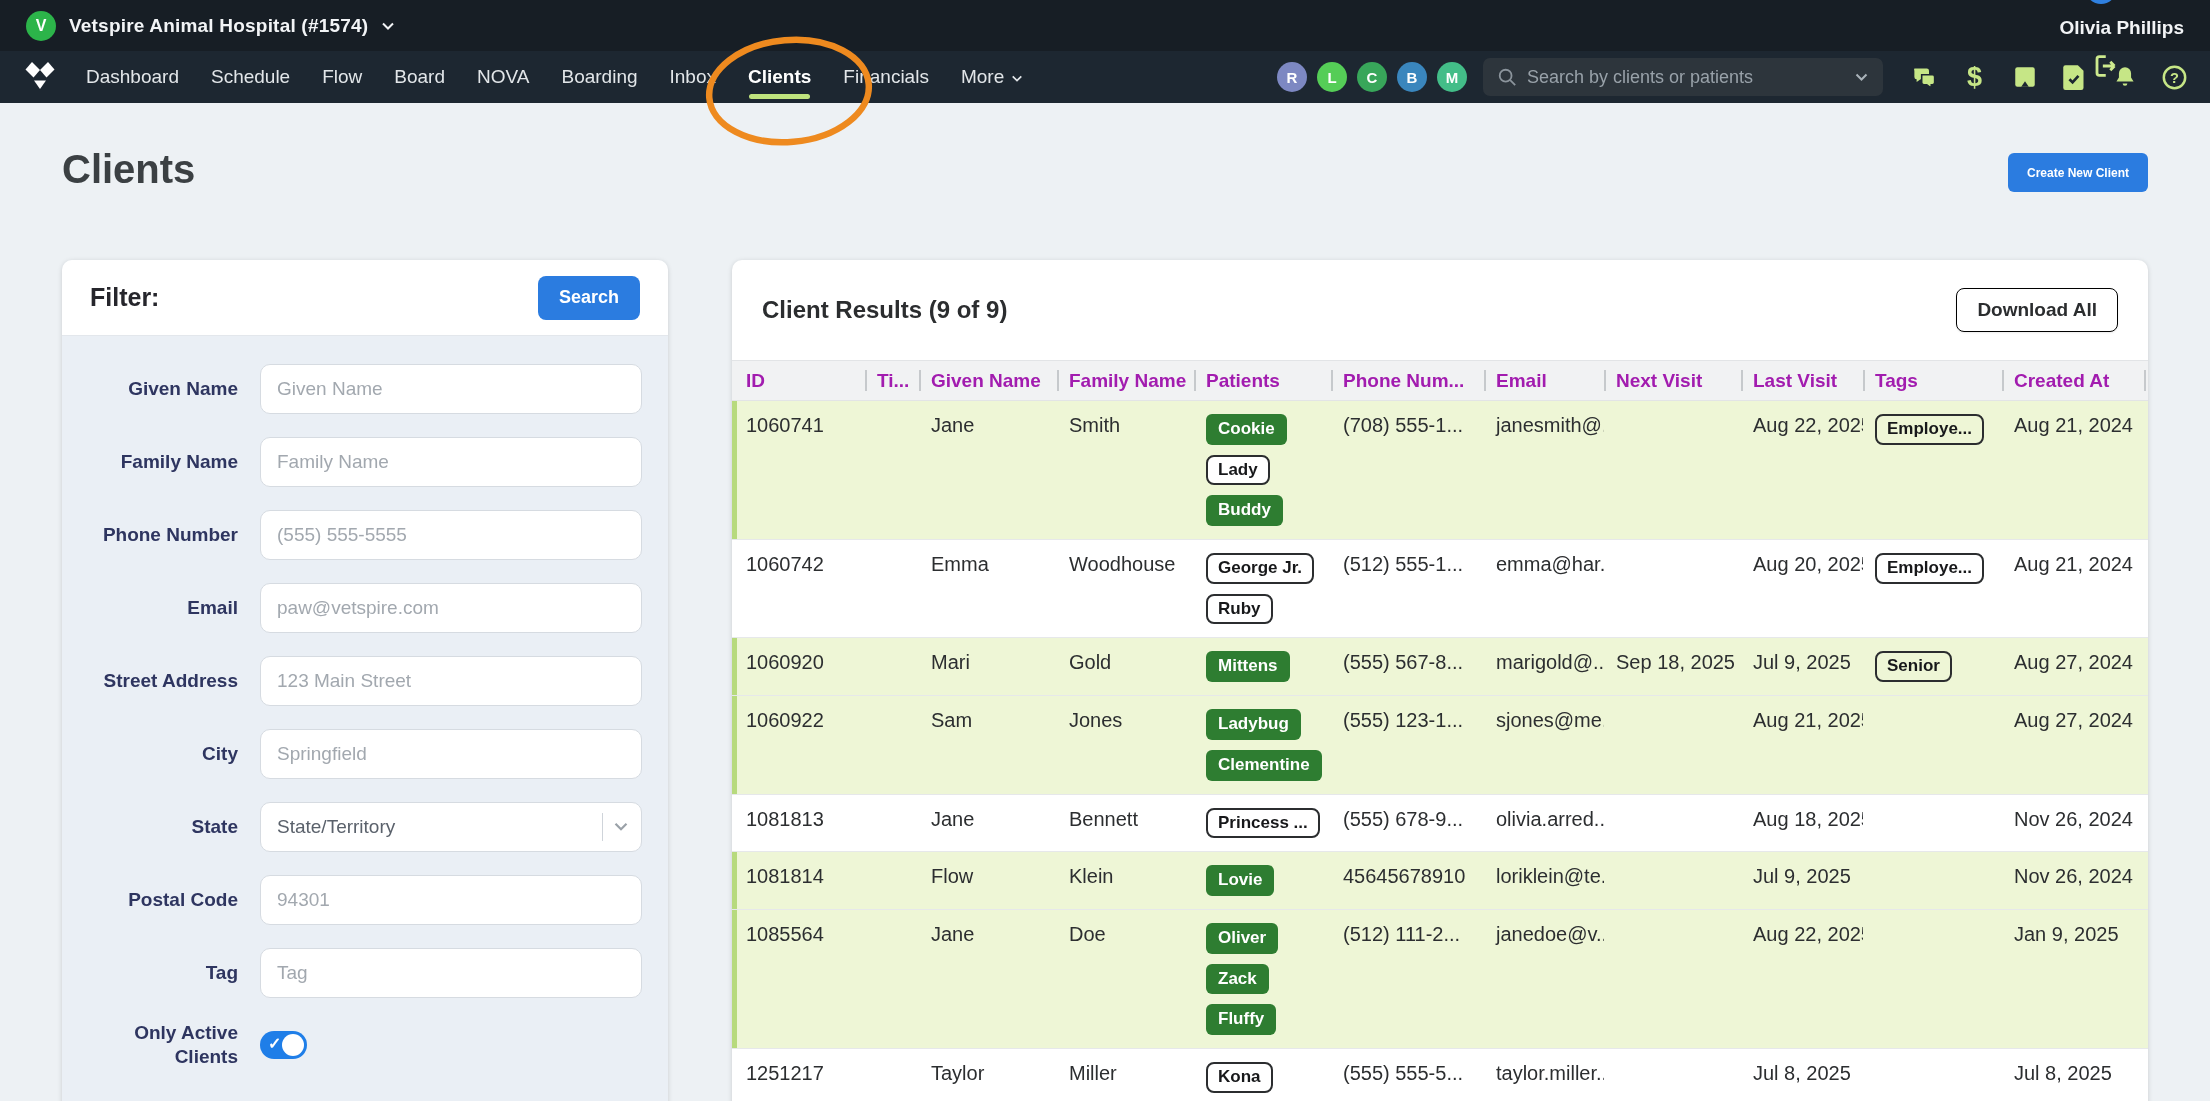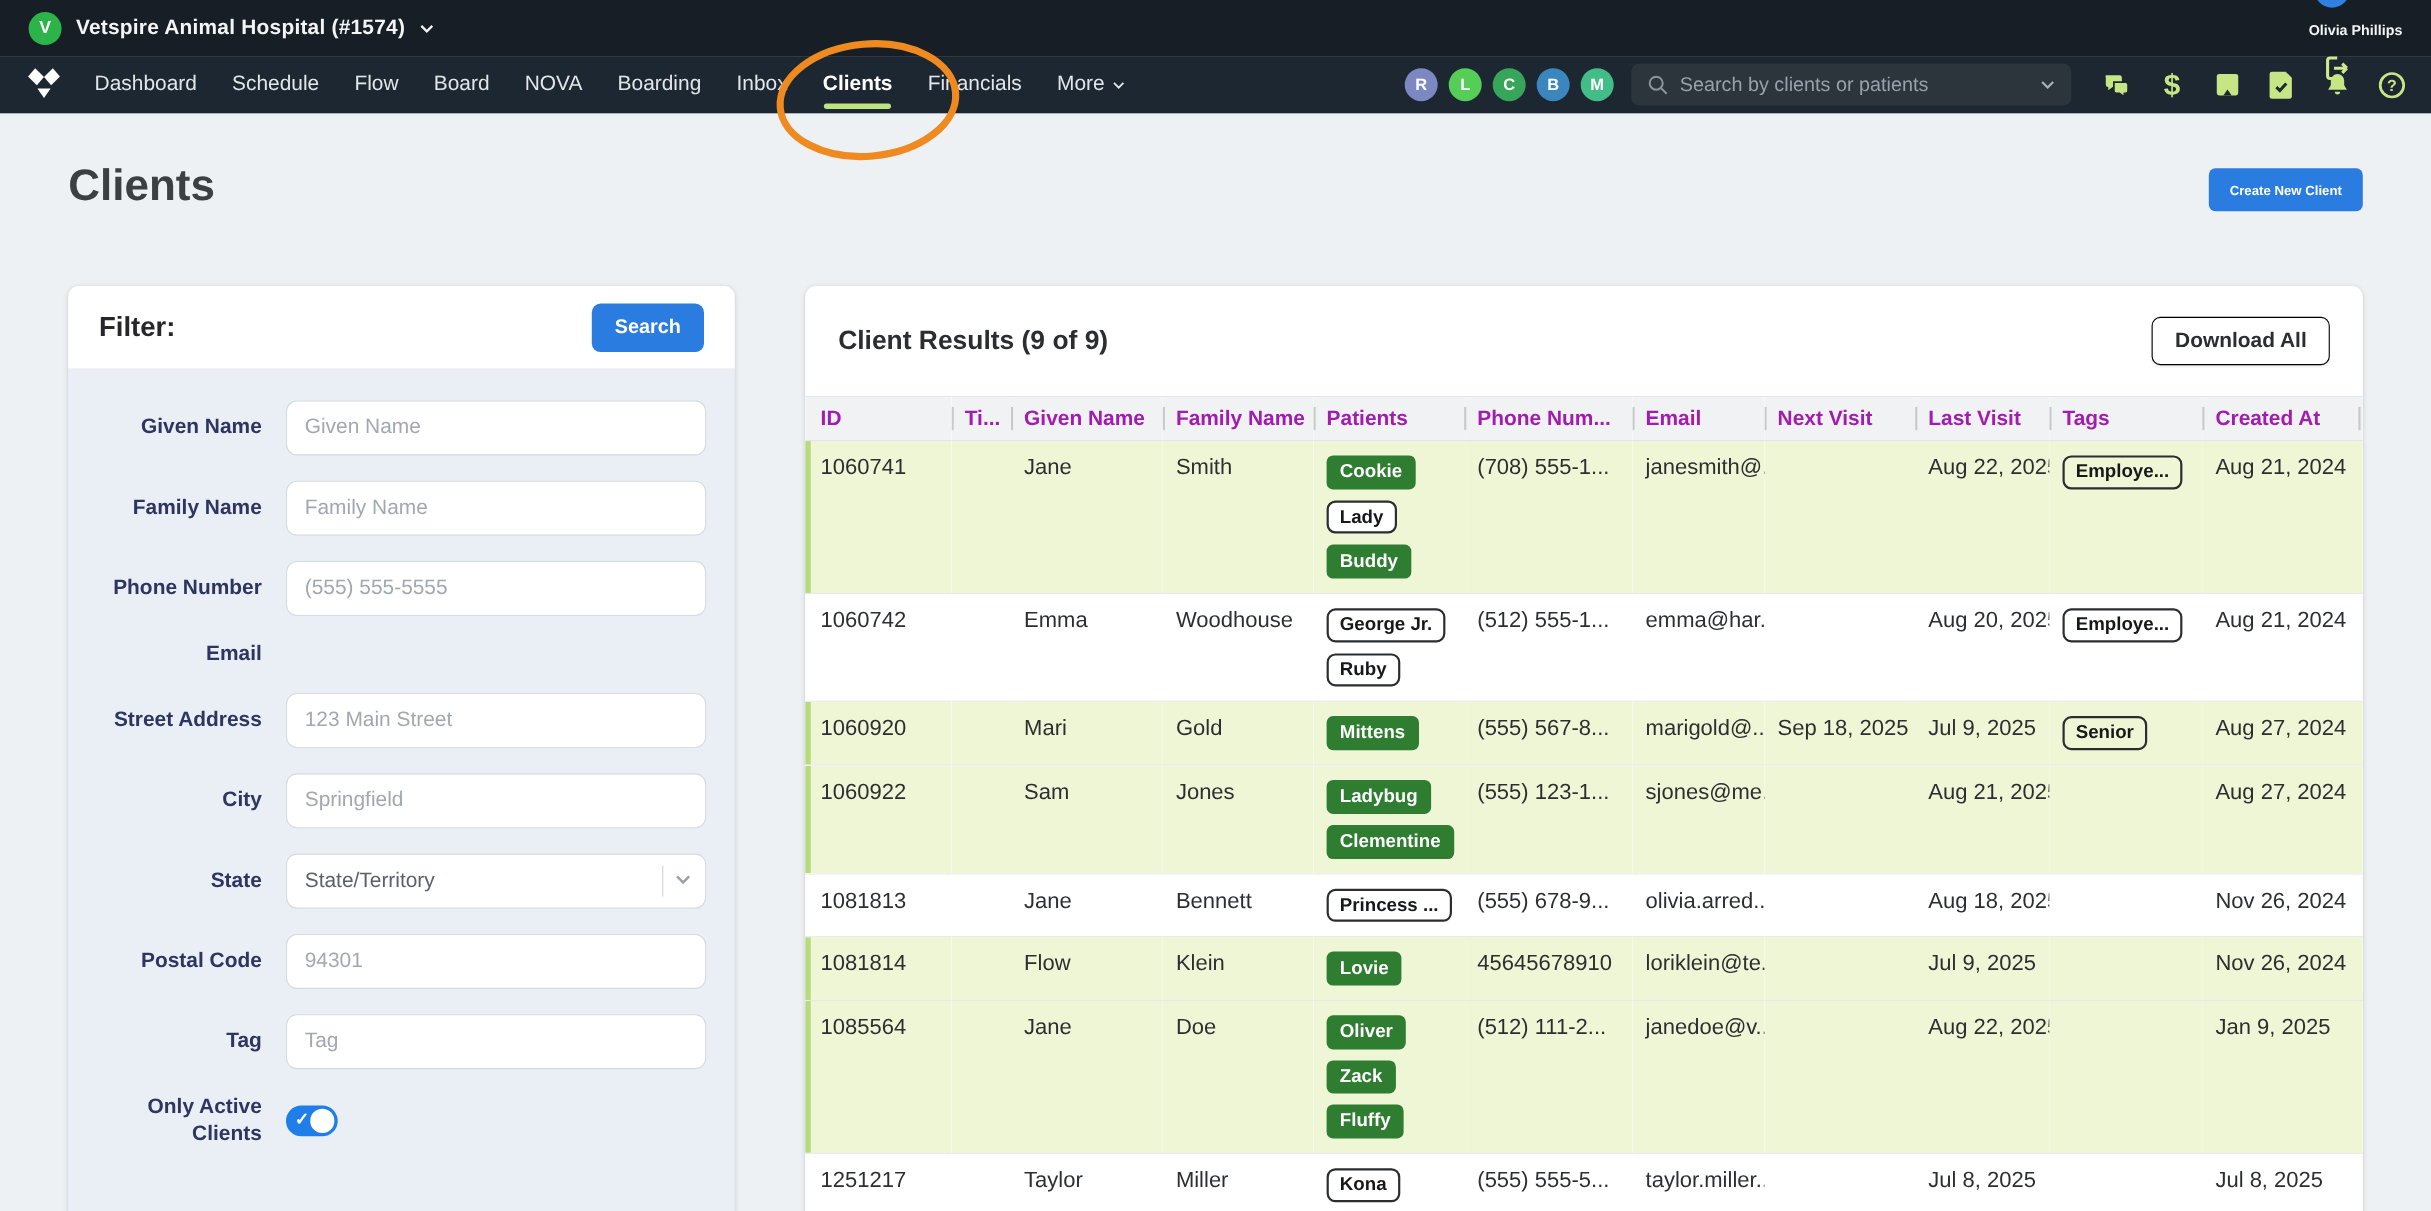--- a/index.html
+++ b/index.html
@@ -22,21 +22,21 @@
     color:#fff; font-weight:bold; font-size:16px;
     display:flex; align-items:center; justify-content:center;
   }
   .org-name { font-size:19px; font-weight:600; letter-spacing:.2px; }
   .chev { stroke:#c3cad0; }
   .topbar-right { margin-left:auto; display:flex; align-items:center; gap:13px;flex-direction:column; }
   .user-avatar {
     width:32px; height:32px; border-radius:50%; background:#2f80e0; color:#fff;
     font-weight:bold; font-size:14px; display:flex; align-items:center; justify-content:center;
   }
-  .user-name { font-size:13px; font-weight:600;margin-left:42px; }
+  .user-name { font-size:19px; font-weight:600;margin-left:42px; }
   .logout-btn { background:none; border:none; cursor:pointer; color:#cdea8e; display:flex; margin-left:6px; }
 
   
   .navbar {
     height:52px; background:#1d2731; display:flex; align-items:center; padding:0 22px;
   }
   .brand { display:flex; align-items:center; margin-right:28px; cursor:pointer; }
   .nav-items { display:flex; gap:32px; align-items:center; }
   .nav-item {
     font-size:19px; color:#e2e6e9; cursor:pointer; position:relative;
@@ -304,20 +304,21 @@
         <div class="filter-row">
           <div class="filter-label">Family Name</div>
           <input class="filter-input" type="text" placeholder="Family Name" style="">
         </div>
         <div class="filter-row">
           <div class="filter-label">Phone Number</div>
           <input class="filter-input" type="text" placeholder="(555) 555-5555" style="">
         </div>
         <div class="filter-row">
           <div class="filter-label">Email</div>
+          <input class="filter-input" type="text" placeholder="paw@vetspire.com" style="">
         </div>
         <div class="filter-row">
           <div class="filter-label">Street Address</div>
           <input class="filter-input" type="text" placeholder="123 Main Street" style="">
         </div>
         <div class="filter-row">
           <div class="filter-label">City</div>
           <input class="filter-input" type="text" placeholder="Springfield" style="">
         </div>
         <div class="filter-row">

